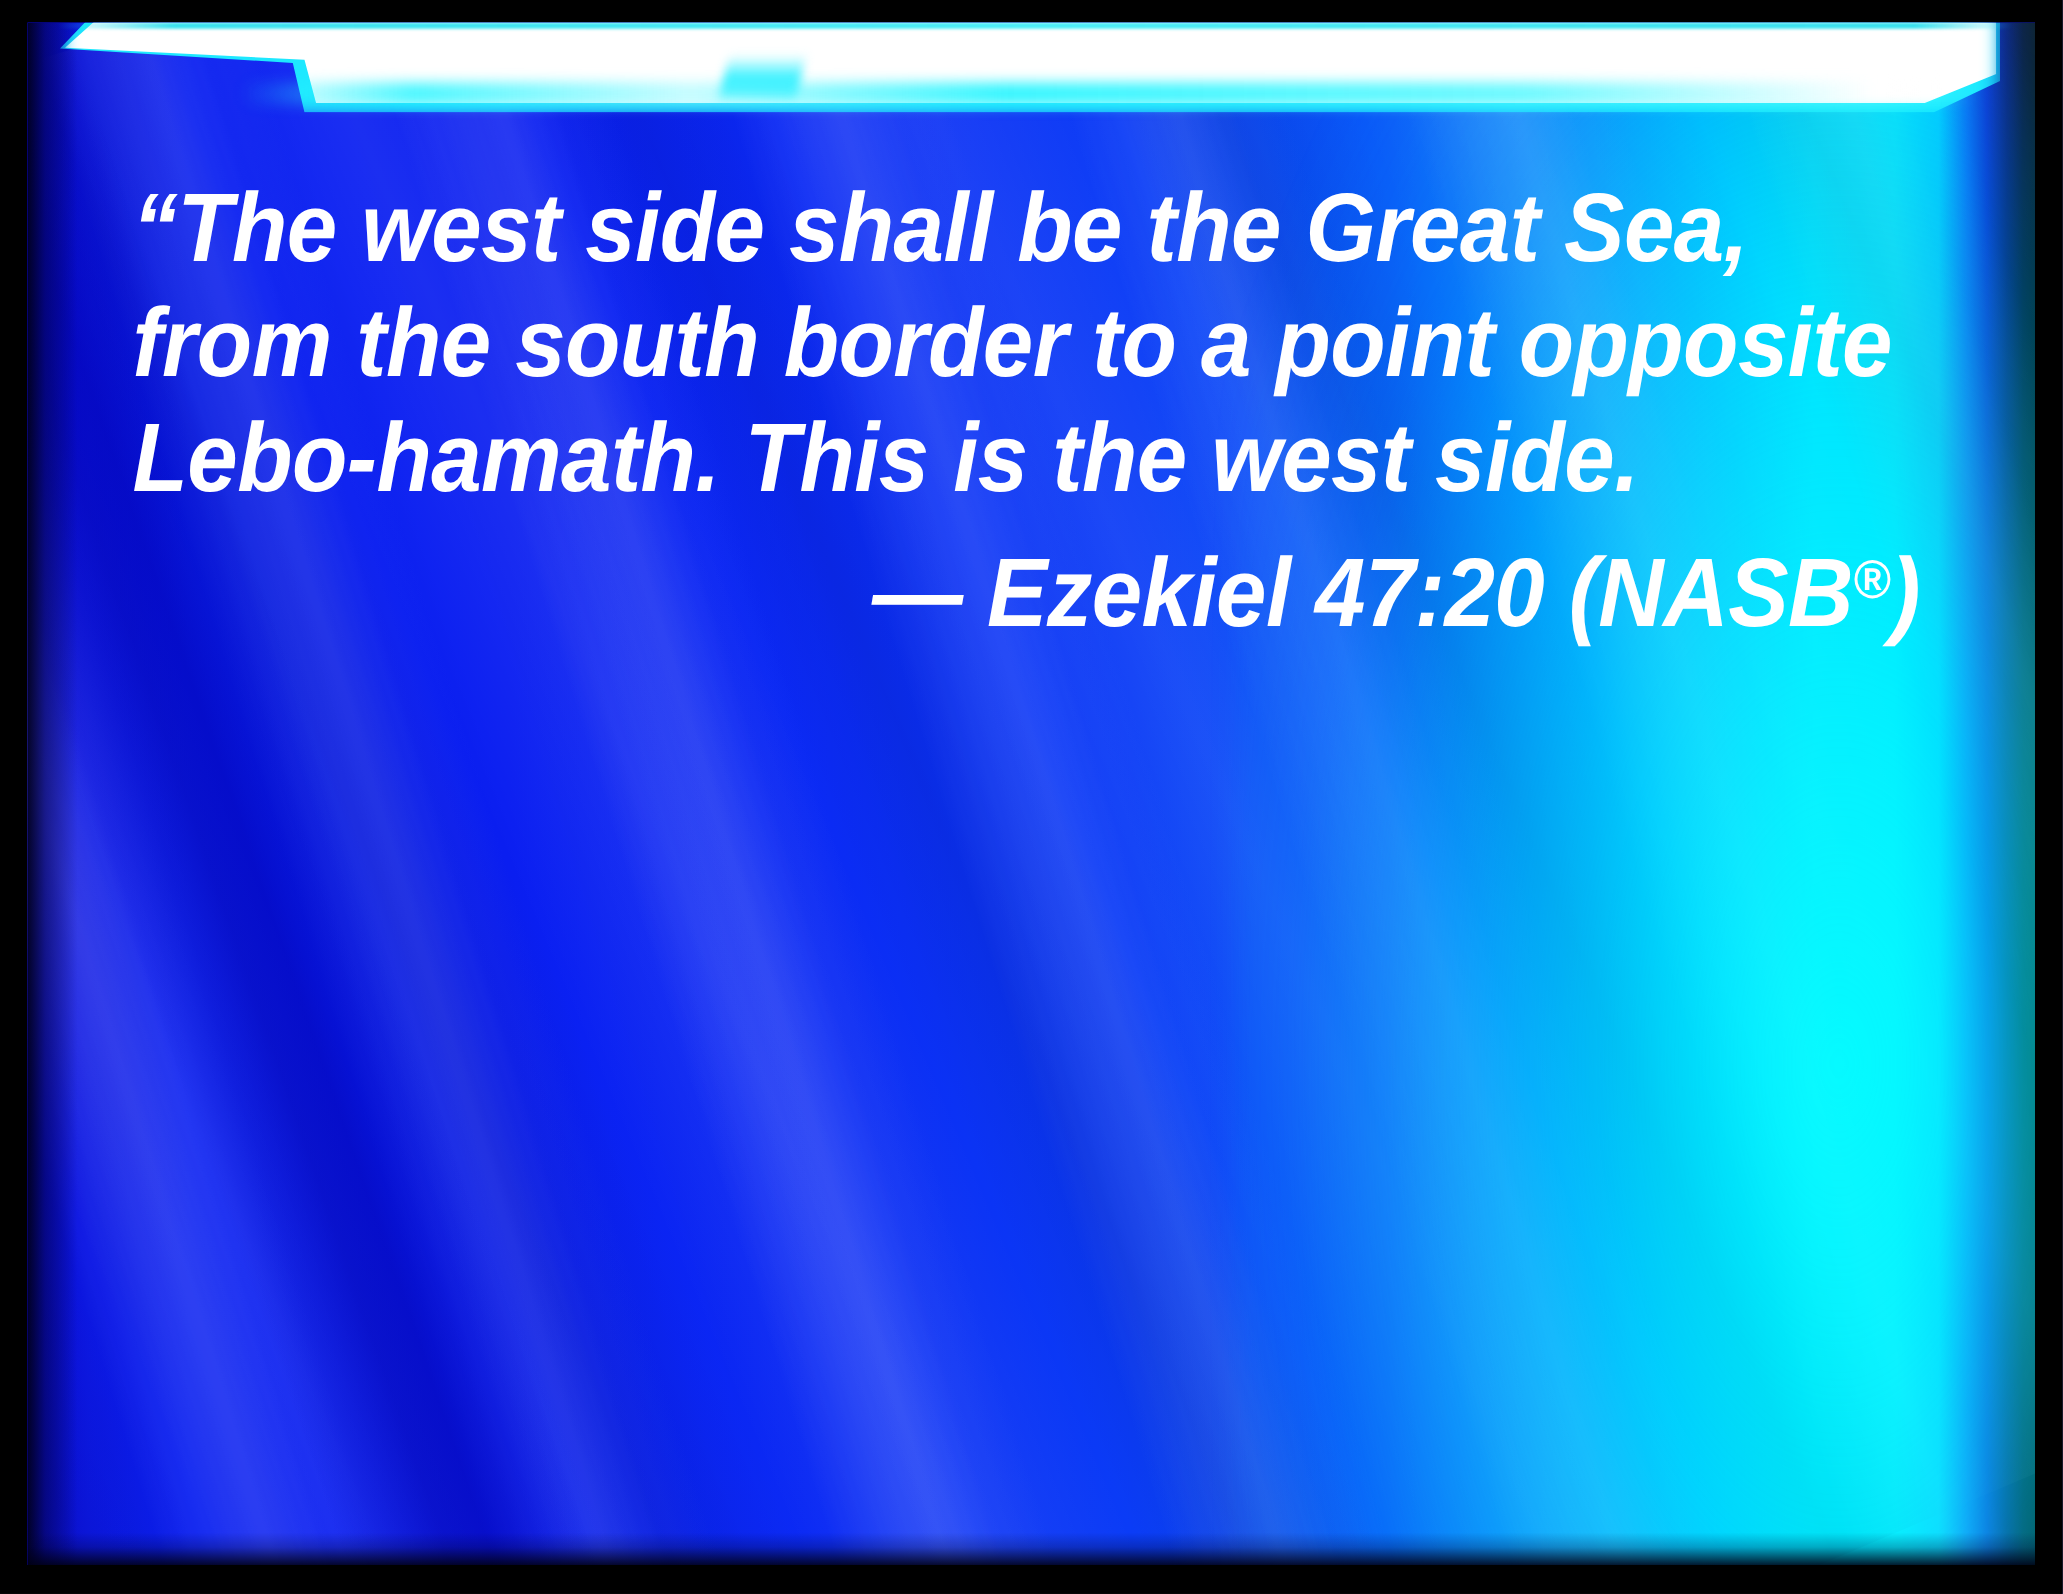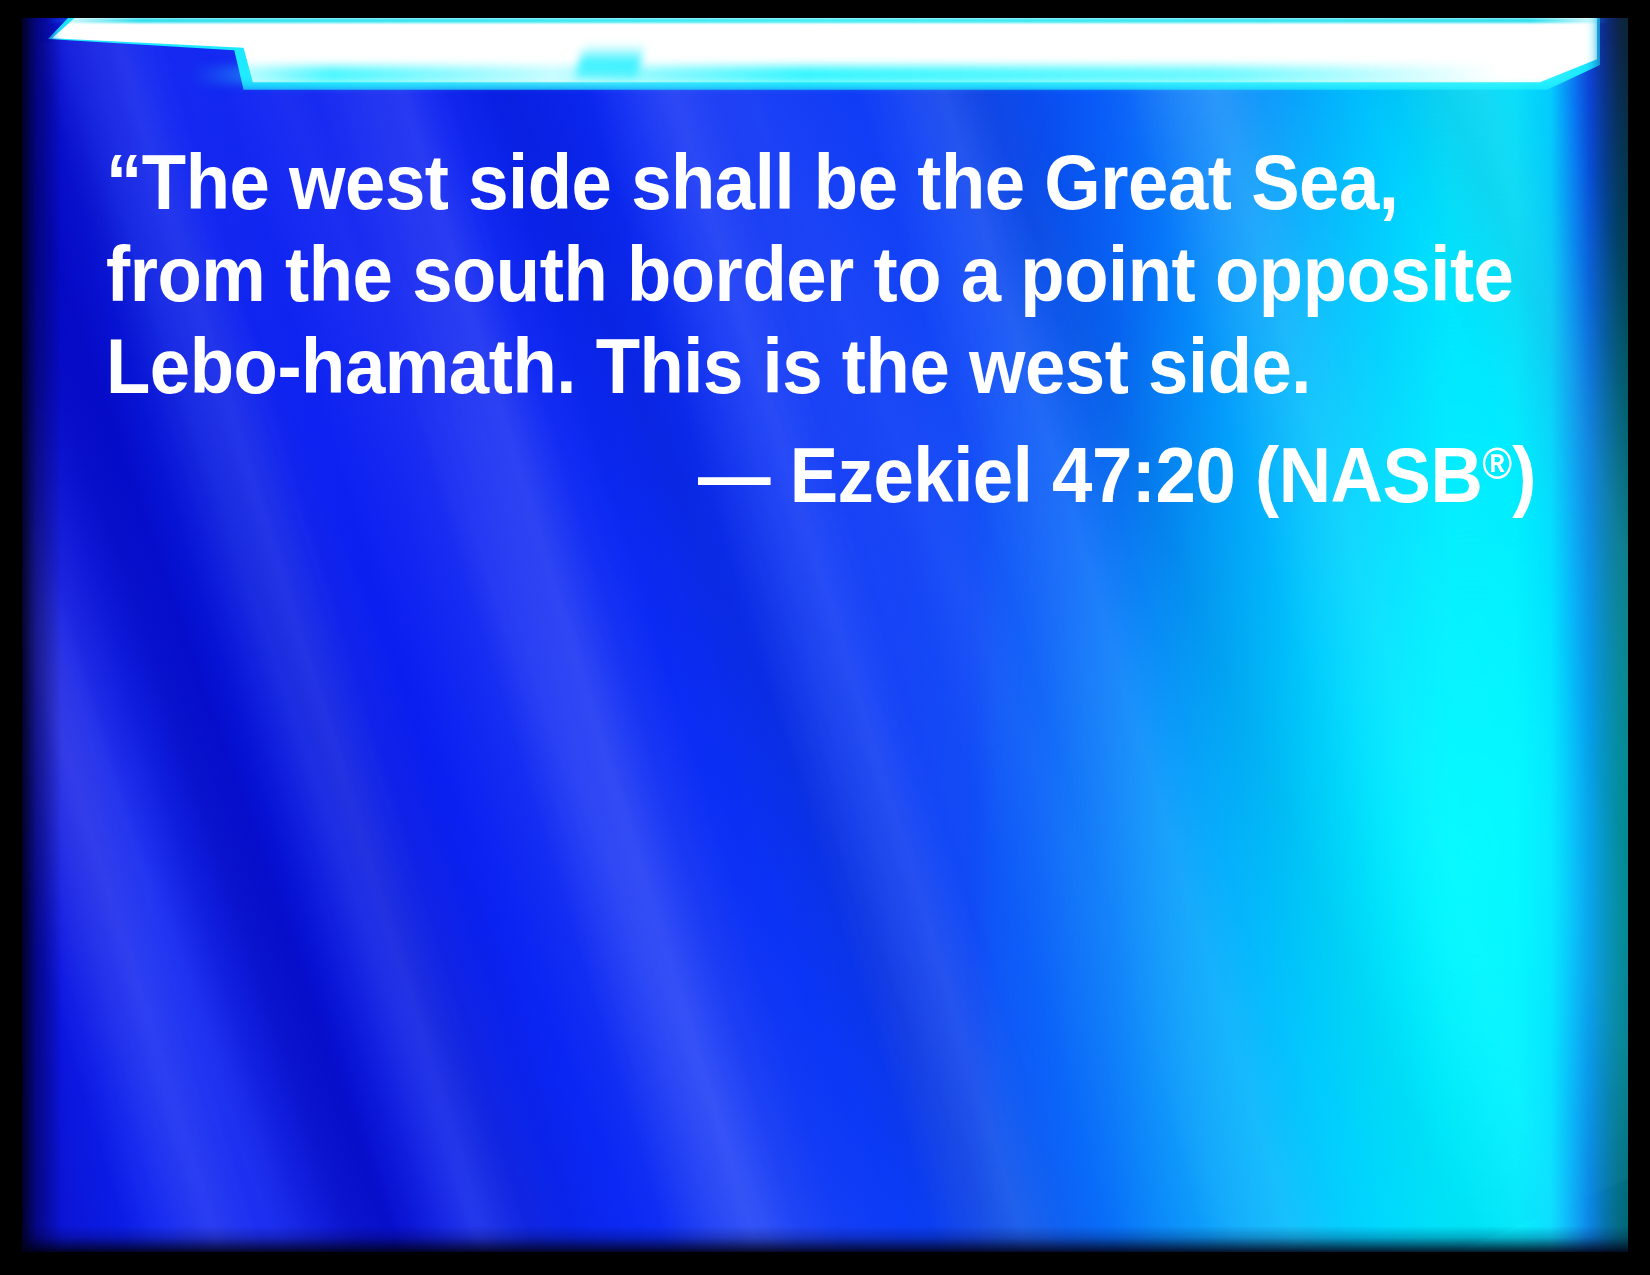--- a/index.html
+++ b/index.html
@@ -25,20 +25,21 @@
 
   
   #canvas {
     position: absolute;
     left: 22px;
     top: 18px;
     width: 1606px;
     height: 1234px;
     overflow: hidden;
     background: #0a00c8;
+    font-style: italic;
   }
 
   
   .bg-base {
     position: absolute;
     inset: 0;
     background: linear-gradient(
       to right,
       #0a0ad2 0%,
       #0c18e4 3%,

